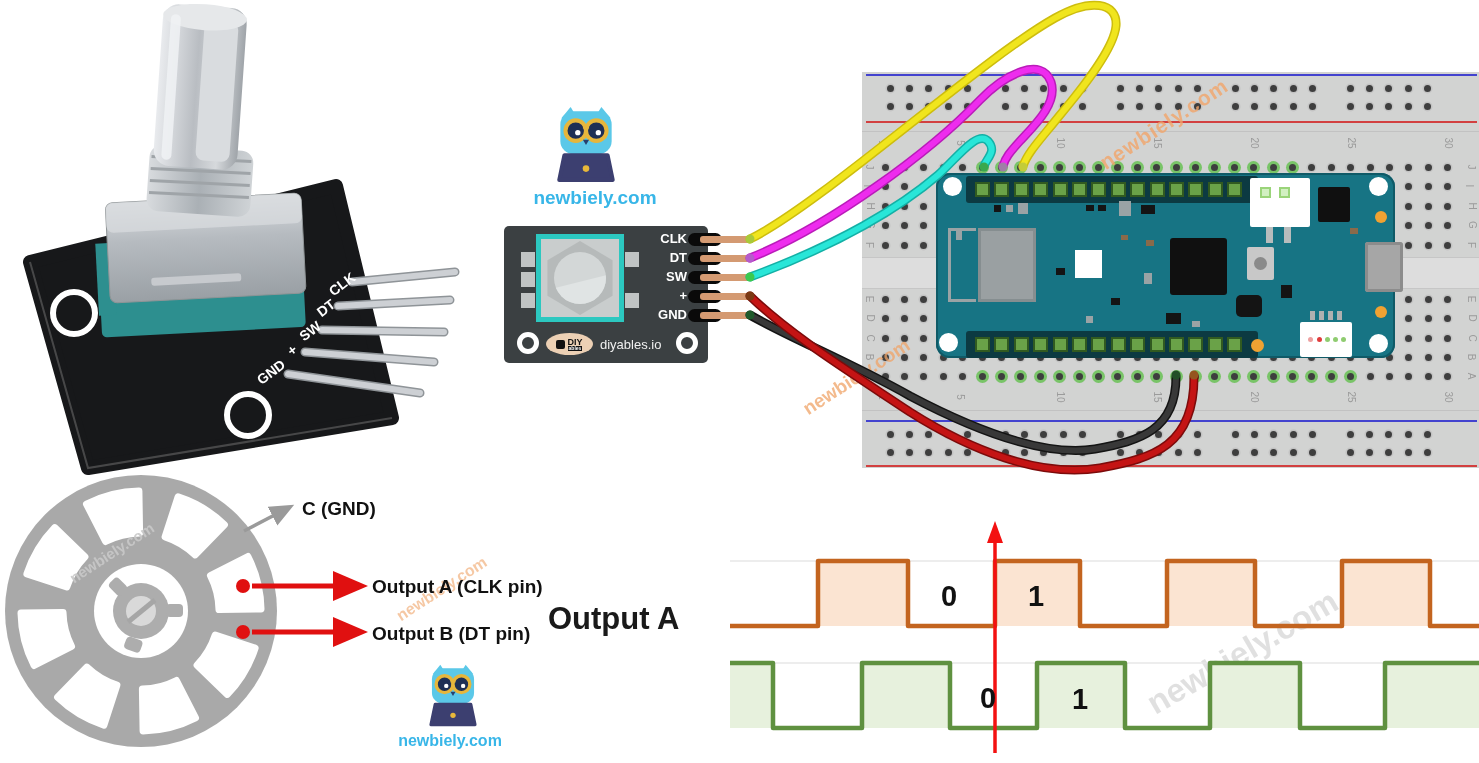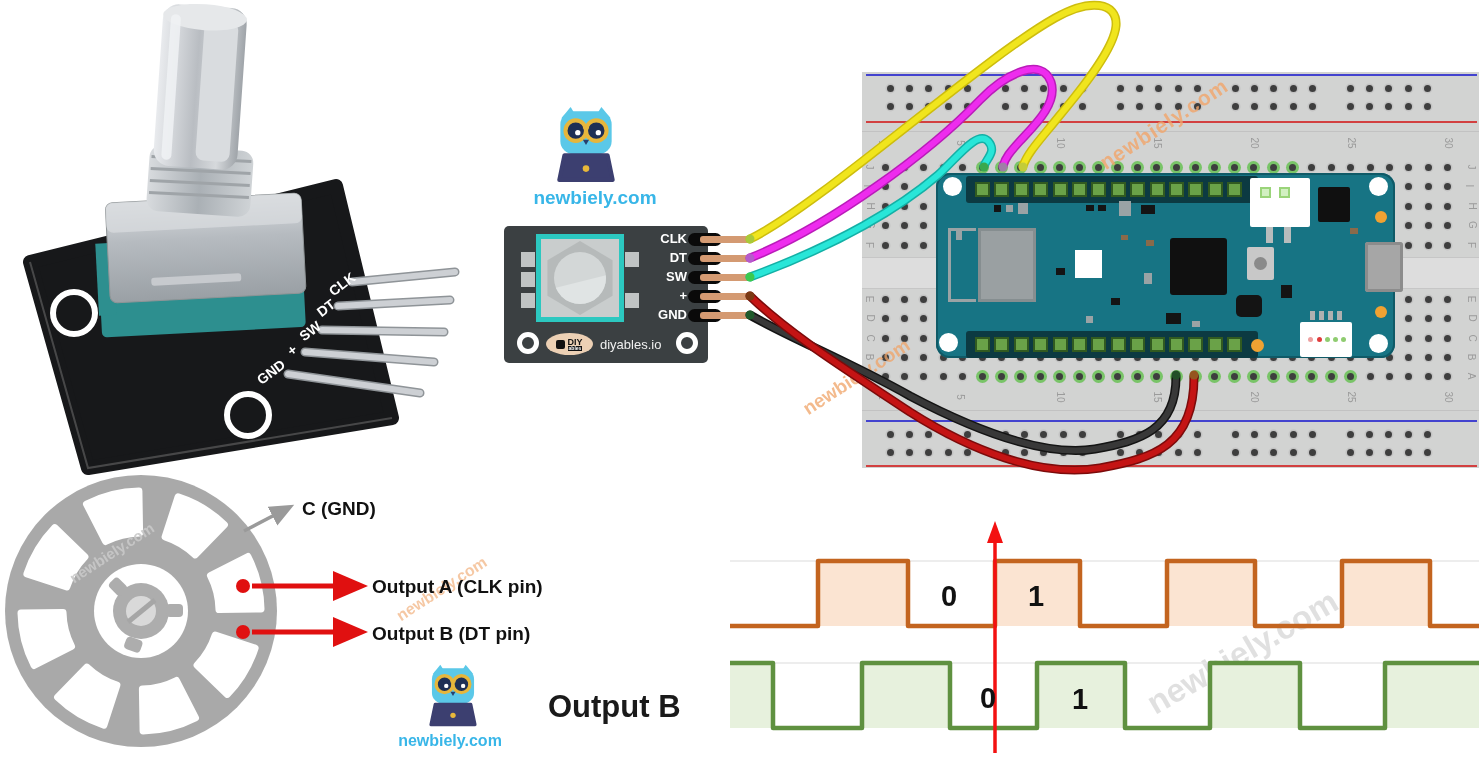--- a/index.html
+++ b/index.html
@@ -665,21 +665,21 @@
     <circle cx="42" cy="24" r="10" fill="#1e2f55" stroke="#e6b63c" stroke-width="4"></circle>
     <rect x="29" y="19" width="6" height="3" fill="#e6b63c"></rect>
     <circle cx="24" cy="26" r="2.6" fill="#fff"></circle>
     <circle cx="44" cy="26" r="2.6" fill="#fff"></circle>
     <polygon points="29,33 35,33 32,38" fill="#27406e"></polygon>
     <polygon points="11,48 53,48 58,72 6,72" fill="#3c3f70" stroke="#3c3f70" stroke-width="4" stroke-linejoin="round"></polygon>
     <circle cx="32" cy="61" r="3.2" fill="#e8b83a"></circle>
   </svg>
   <div id="logo-bot-text" class="abs logo-text">newbiely.com</div>
 
-  <div class="abs wave-title" style="left:548px;top:689px">Output B</div>
+  <div class="abs wave-title" style="left:548px;top:601px">Output A</div>
 
   <svg id="overlay" class="abs" width="1479" height="763" viewBox="0 0 1479 763">
     <defs>
       <linearGradient id="gShaft" x1="0" y1="0" x2="1" y2="0">
         <stop offset="0" stop-color="#e9ebee"></stop>
           <stop offset=".45" stop-color="#b9bdc2"></stop>
         <stop offset=".75" stop-color="#d6d9dc"></stop>
           <stop offset="1" stop-color="#9fa4a9"></stop>
       </linearGradient>
       <linearGradient id="gCollar" x1="0" y1="0" x2="1" y2="0">

